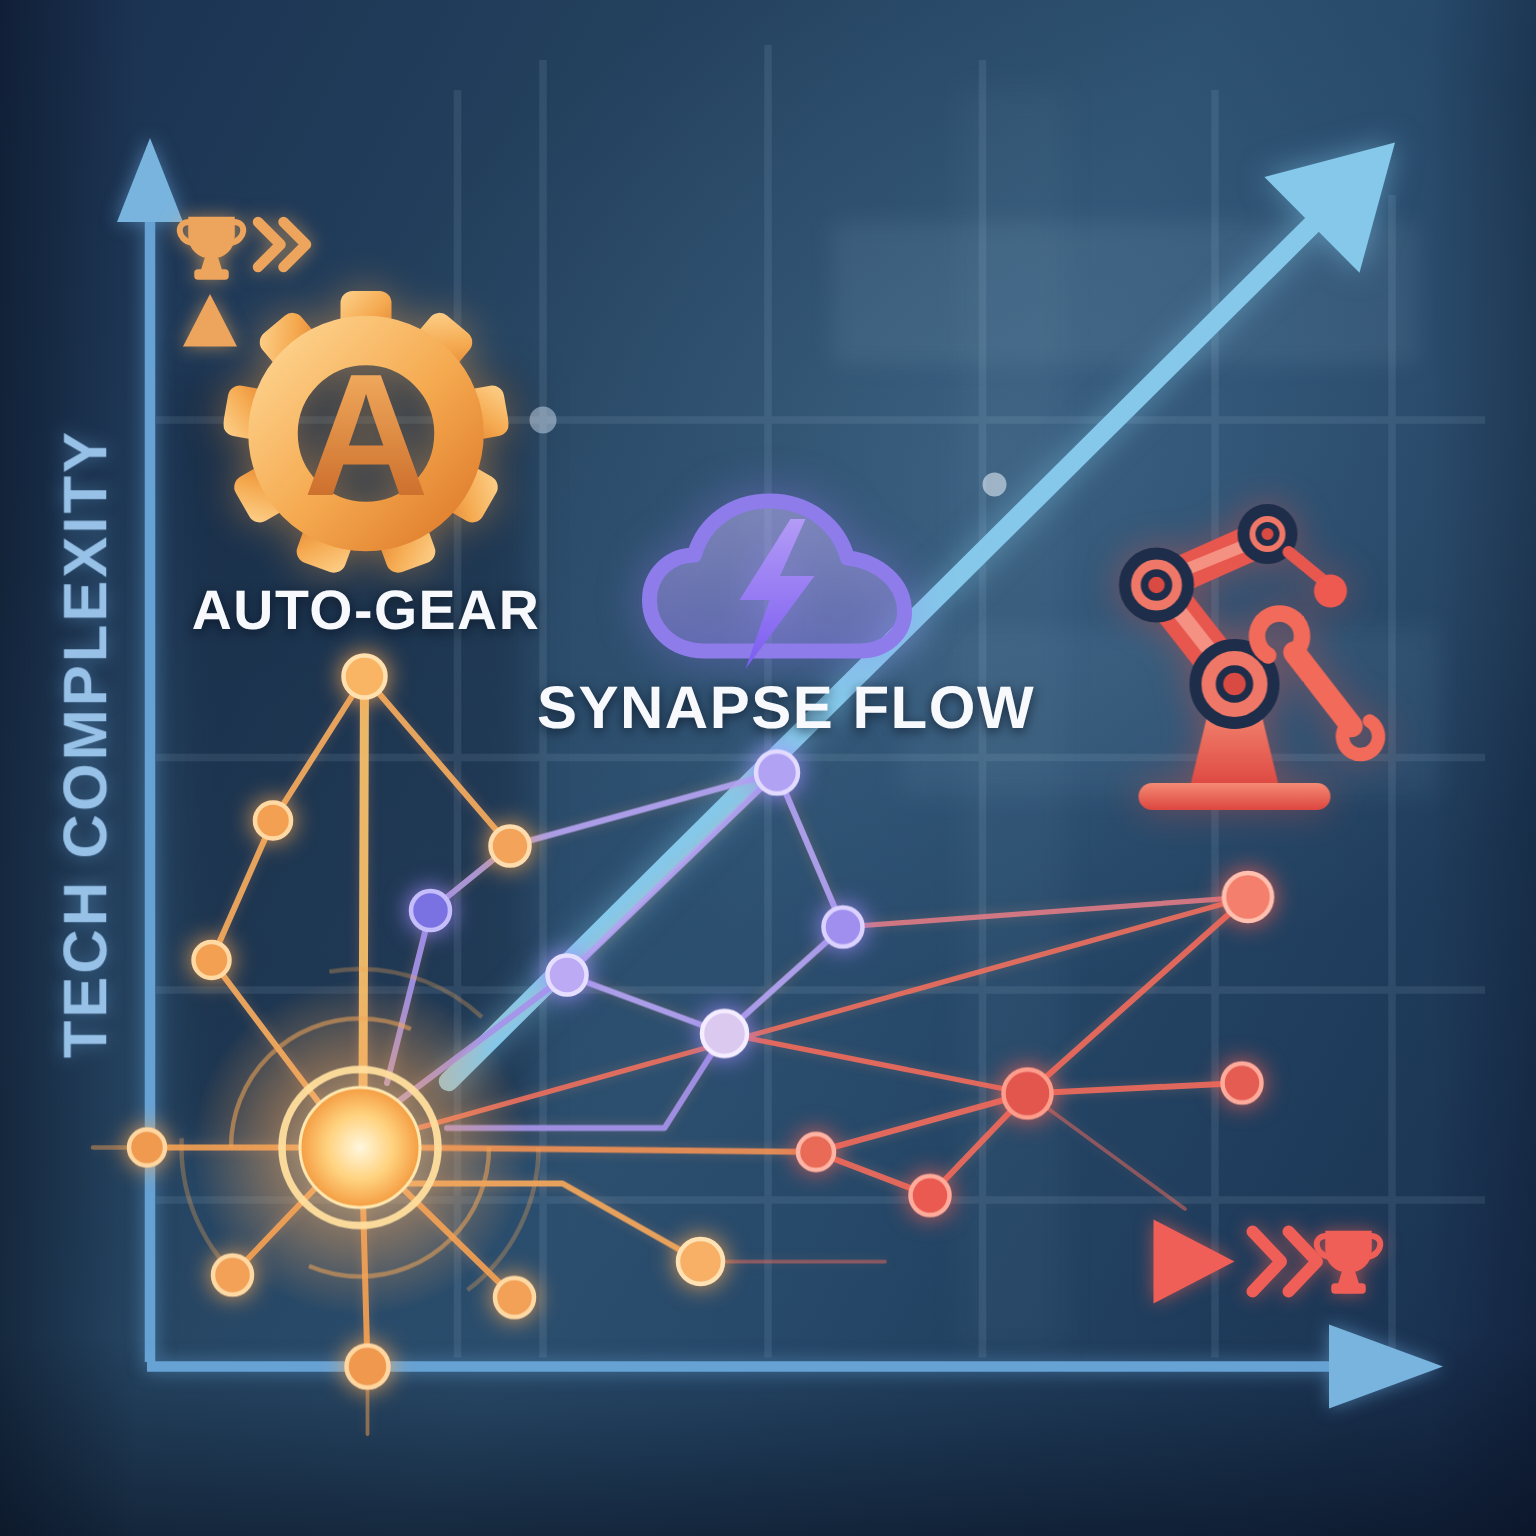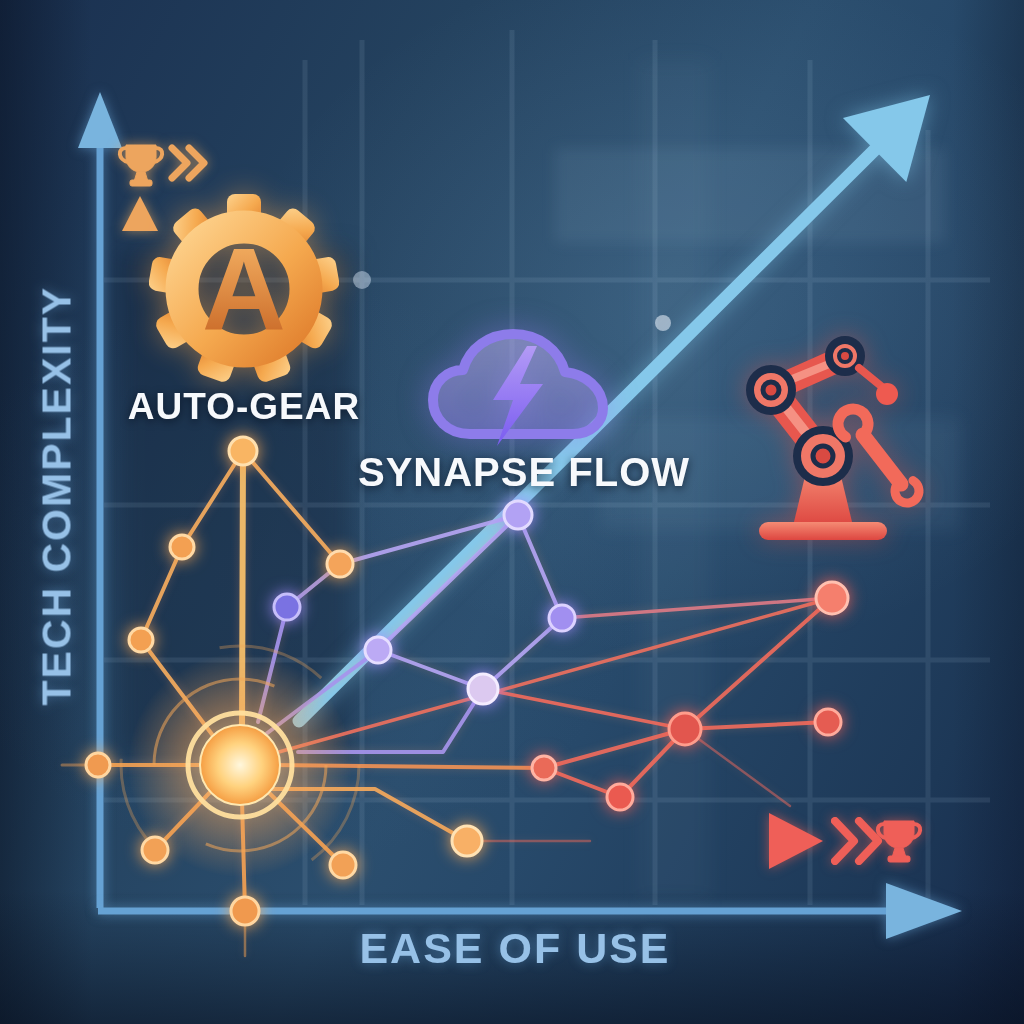--- a/index.html
+++ b/index.html
@@ -300,15 +300,14 @@
     <g stroke="#f26a5a" fill="none" stroke-linecap="round">
       <circle cx="118" cy="96" r="15" stroke-width="11" stroke-dasharray="70 25" transform="rotate(120,118,96)"></circle>
       <line x1="128" y1="107" x2="166" y2="156" stroke-width="15"></line>
       <circle cx="172" cy="163" r="12" stroke-width="9" stroke-dasharray="56 20" transform="rotate(-60,172,163)"></circle>
     </g>
   </svg>
 
   <div class="plabel" id="lbl-auto">AUTO-GEAR</div>
   <div class="plabel" id="lbl-syn">SYNAPSE FLOW</div>
   <div class="axis-label" id="ylabel">TECH COMPLEXITY</div>
-  <div class="axis-label" id="xlabel">EASE OF USE</div>
 
 </div>
 
 </body></html>

